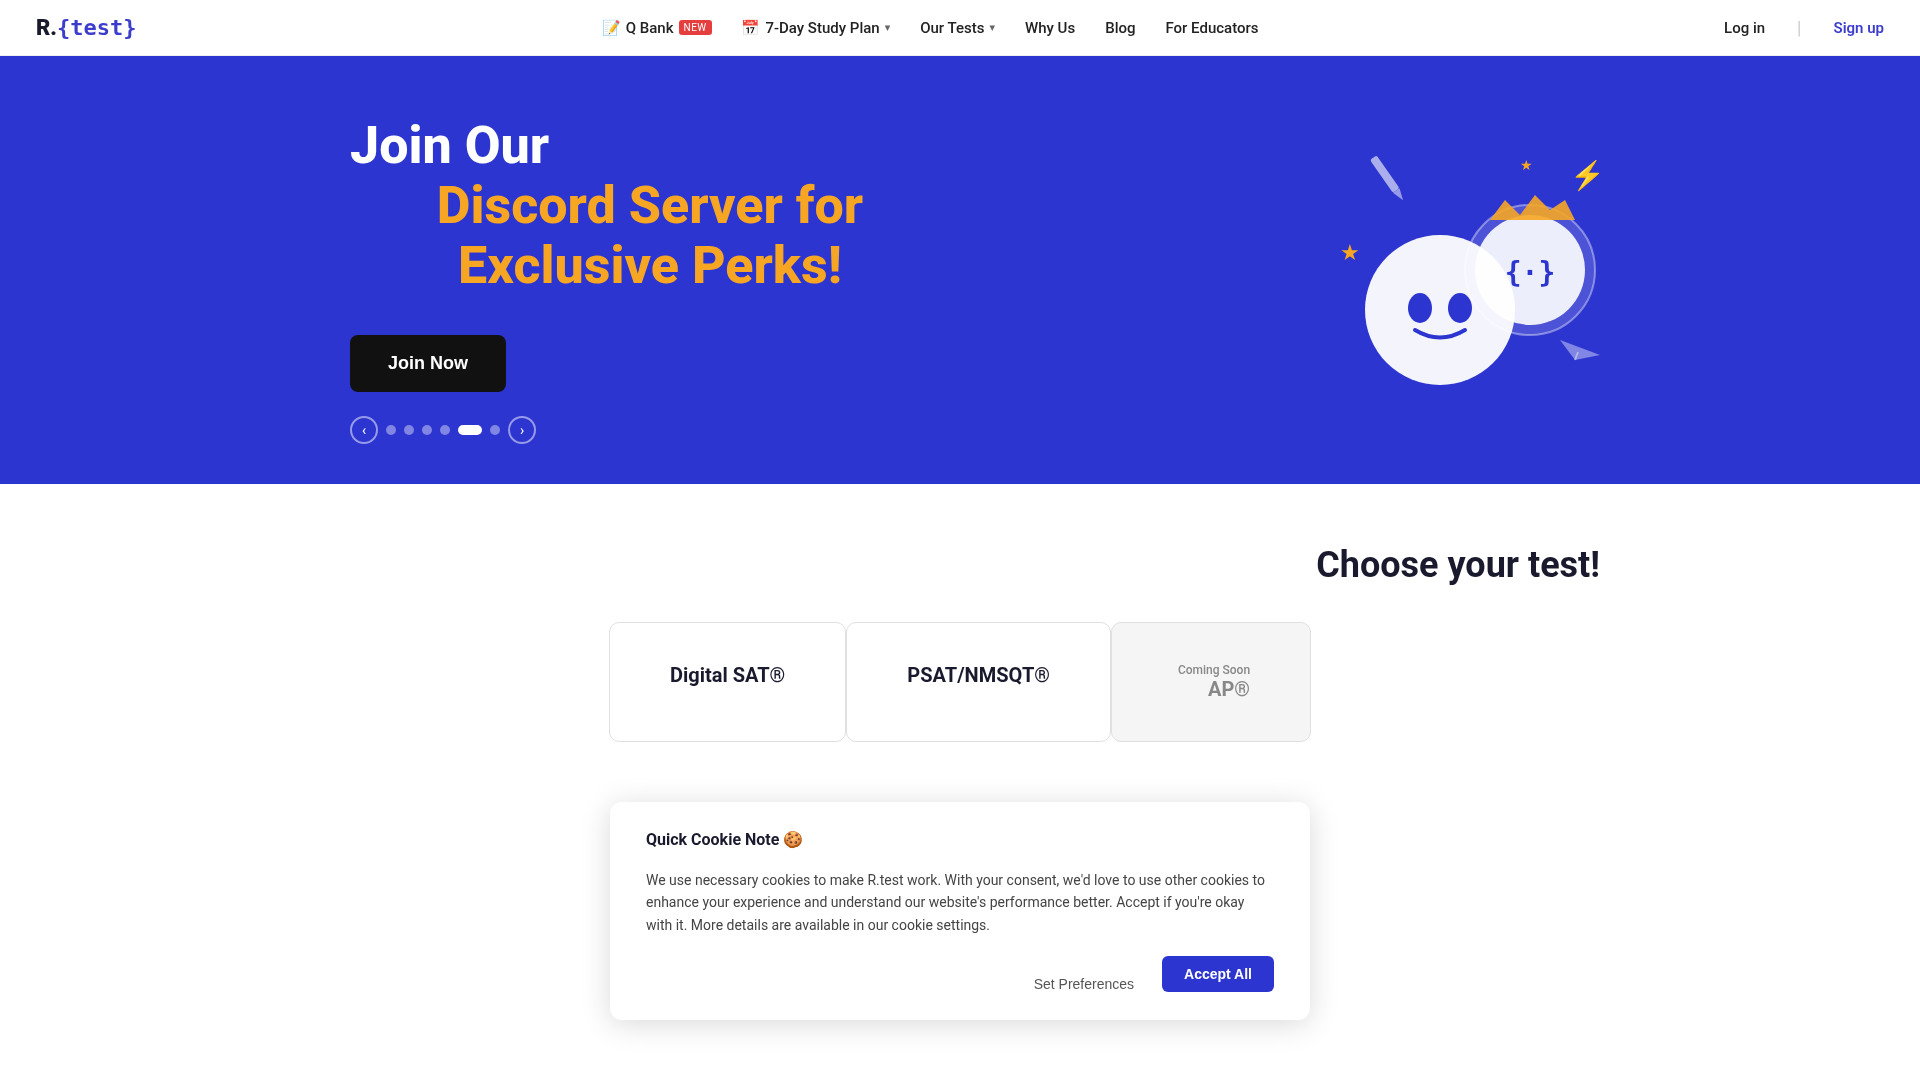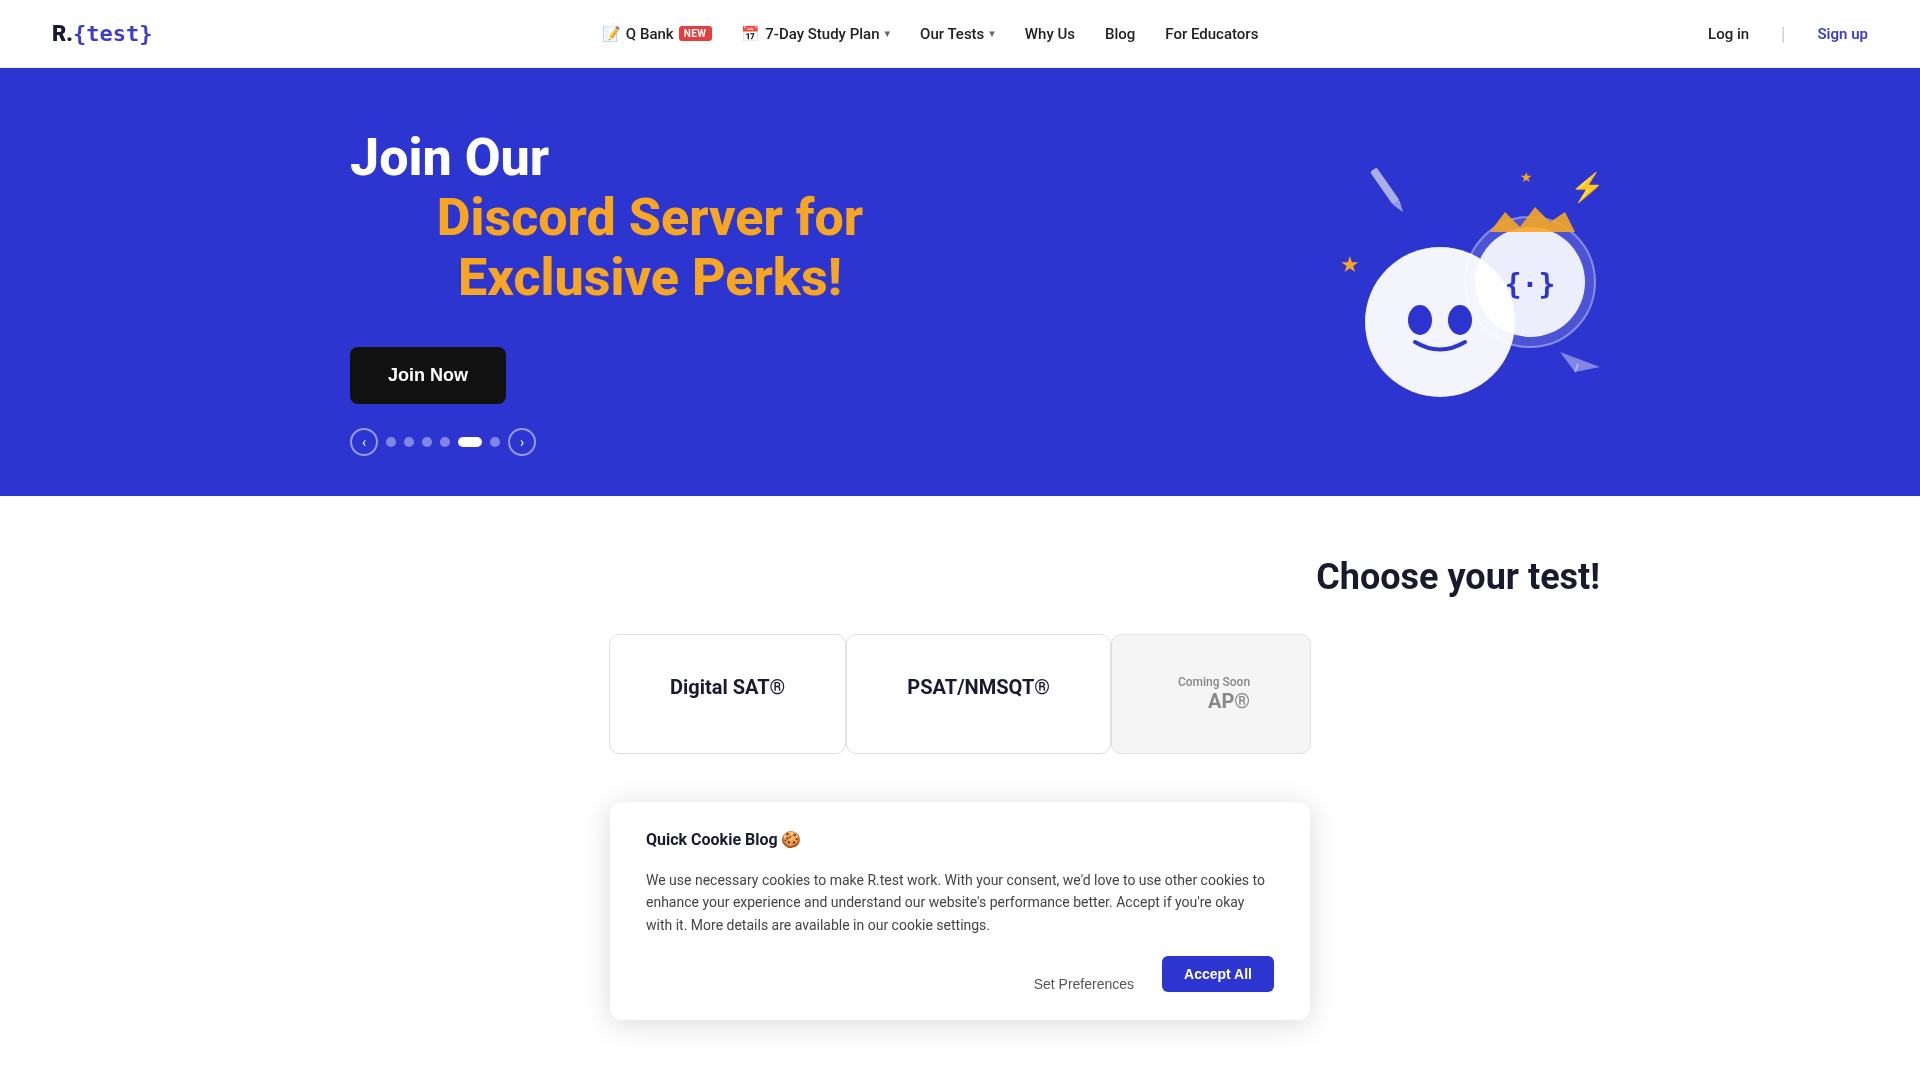--- a/index.html
+++ b/index.html
@@ -1,28 +1,28 @@
 <!DOCTYPE html>
 <html><head>
   <meta charset="utf-8">
   <style>
     * { margin: 0; padding: 0; box-sizing: border-box; }
     body { font-family: -apple-system, BlinkMacSystemFont, 'Segoe UI', Roboto, sans-serif; background: #fff; width: 1920px; min-height: 1080px; overflow-x: hidden; }
 
     
     nav {
       display: flex; align-items: center; justify-content: space-between;
-      padding: 0 52px; height: 68px; border-bottom: 1px solid #eee; background: #fff;
+      padding: 0 36px; height: 56px; border-bottom: 1px solid #eee; background: #fff;
       position: relative; z-index: 10;
     }
     .nav-center { display: flex; align-items: center; gap: 30px; }
     .nav-center a { text-decoration: none; color: #222; font-size: 15px; font-weight: 500; display: flex; align-items: center; gap: 5px; }
     .nav-qbank { display: flex; align-items: center; gap: 6px; }
     .nav-qbank .new-badge {
-      background: #e53e3e; color: #fff; font-size: 10px; font-weight: 700;
+      background: #e53e3e; color: #fff; font-size: 10px; font-weight: 400;
       padding: 2px 5px; border-radius: 3px; letter-spacing: 0.5px;
     }
     .nav-right { display: flex; align-items: center; gap: 32px; }
     .nav-right a { text-decoration: none; color: #222; font-size: 15px; font-weight: 500; }
     .nav-divider { color: #ccc; font-size: 18px; }
     .nav-right .signup { color: #3d3dcc; font-weight: 600; }
     .chevron { font-size: 11px; color: #666; }
 
     
     .hero {
@@ -206,19 +206,19 @@
       <span>PSAT/NMSQT®</span>
     </div>
     <div class="test-card coming-soon">
       <span class="coming-soon-label">Coming Soon</span>
       <span>AP®</span>
     </div>
   </div>
 </section>
 
 <div class="cookie-banner">
-  <div class="cookie-title">Quick Cookie Blog 🍪</div>
+  <div class="cookie-title">Quick Cookie Note 🍪</div>
   <div class="cookie-text">We use necessary cookies to make R.test work. With your consent, we'd love to use other cookies to enhance your experience and understand our website's performance better. Accept if you're okay with it. More details are available in our cookie settings.</div>
   <div class="cookie-actions">
     <button class="btn-set-pref">Set Preferences</button>
     <button class="btn-accept-all">Accept All</button>
   </div>
 </div>
 
 </body></html>

